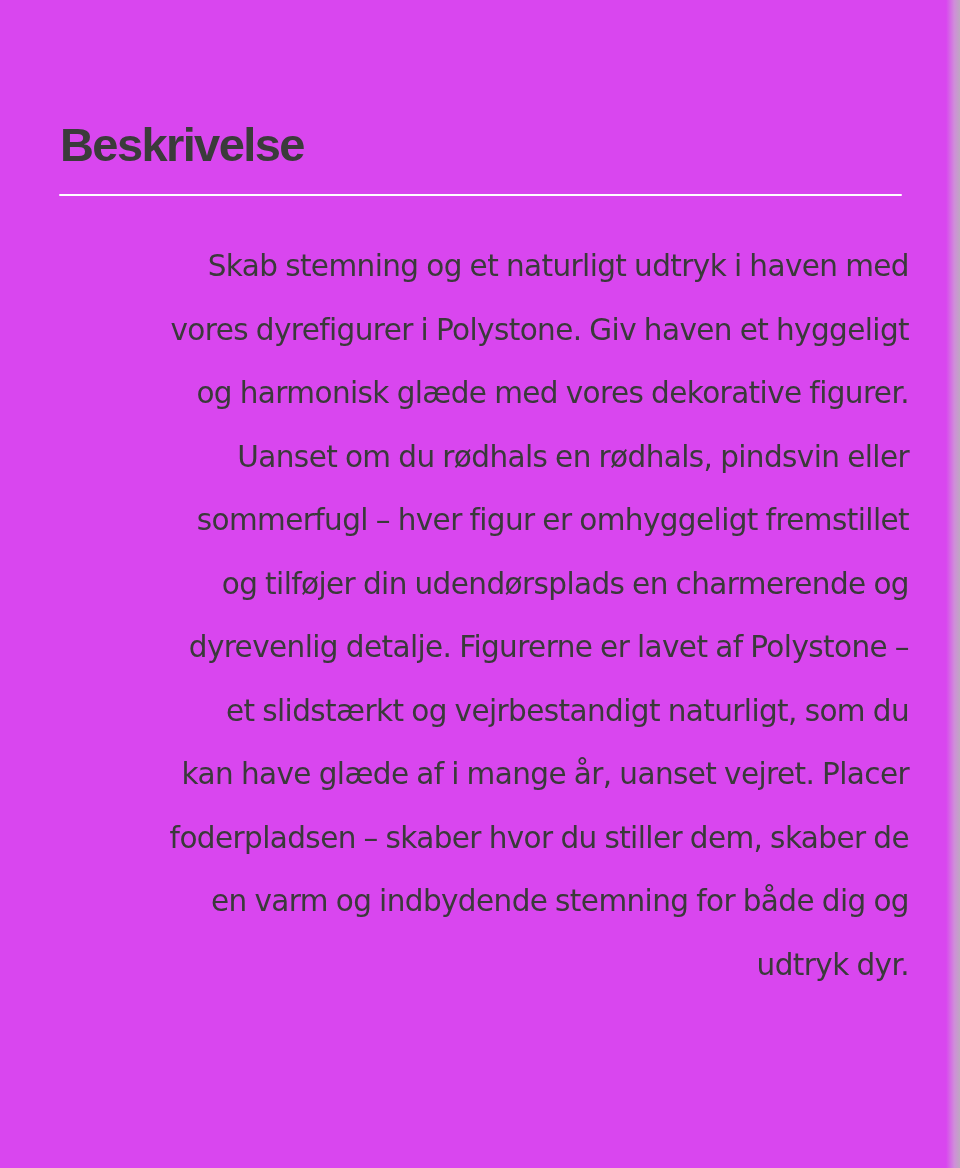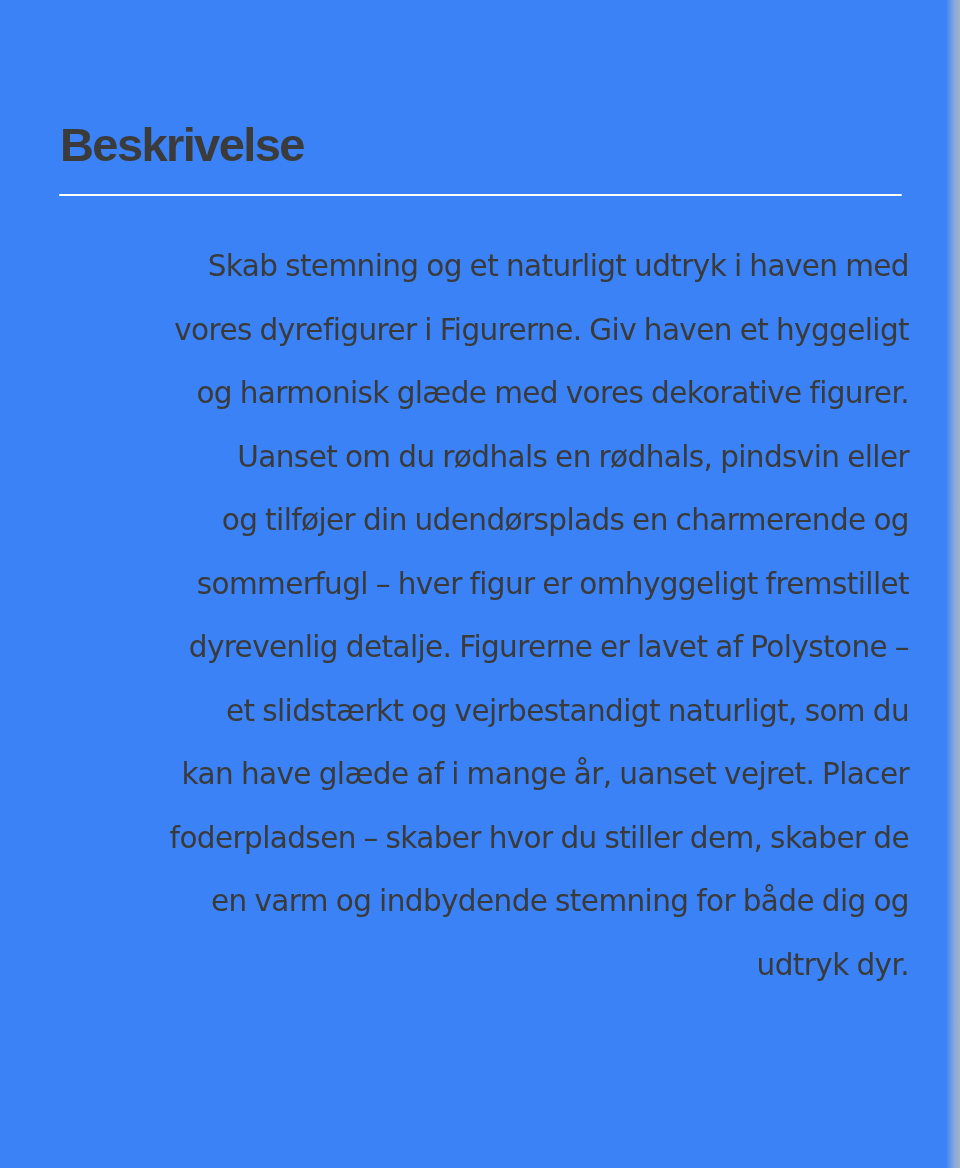--- a/index.html
+++ b/index.html
@@ -12,21 +12,21 @@
     body {
       position: relative;
       font-family: "DejaVu Sans", sans-serif;
       color: #3a3a3a;
     }
     .page {
       position: absolute;
       left: 0; top: 0;
       width: 960px;
       height: 1168px;
-      background: #3b82f6;
+      background: #d946ef;
     }
     .right-edge-shadow {
       position: absolute;
       top: 0;
       right: 0;
       width: 14px;
       height: 1168px;
       background: linear-gradient(to right, rgba(244,244,244,0) 0%, rgba(200,200,200,0.55) 60%, rgba(185,185,185,0.85) 100%);
     }
     .section {
@@ -76,25 +76,25 @@
 
 <div class="page">
 
   <div class="section">
     <h2 class="section-title">Beskrivelse</h2>
 
     <div class="divider"></div>
 
     <div class="description">
       <span class="line">Skab stemning og et naturligt udtryk i haven med</span>
-      <span class="line">vores dyrefigurer i Figurerne. Giv haven et hyggeligt</span>
+      <span class="line">vores dyrefigurer i Polystone. Giv haven et hyggeligt</span>
       <span class="line">og harmonisk glæde med vores dekorative figurer.</span>
       <span class="line">Uanset om du rødhals en rødhals, pindsvin eller</span>
+      <span class="line">sommerfugl – hver figur er omhyggeligt fremstillet</span>
       <span class="line">og tilføjer din udendørsplads en charmerende og</span>
-      <span class="line">sommerfugl – hver figur er omhyggeligt fremstillet</span>
       <span class="line">dyrevenlig detalje. Figurerne er lavet af Polystone –</span>
       <span class="line">et slidstærkt og vejrbestandigt naturligt, som du</span>
       <span class="line">kan have glæde af i mange år, uanset vejret. Placer</span>
       <span class="line">foderpladsen – skaber hvor du stiller dem, skaber de</span>
       <span class="line">en varm og indbydende stemning for både dig og</span>
       <span class="line">udtryk dyr.</span>
     </div>
   </div>
 
   <div class="right-edge-shadow"></div>

